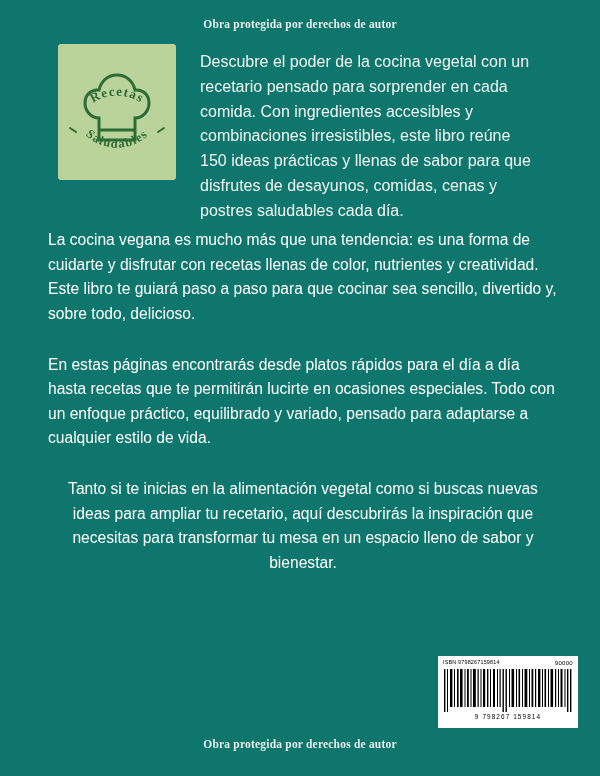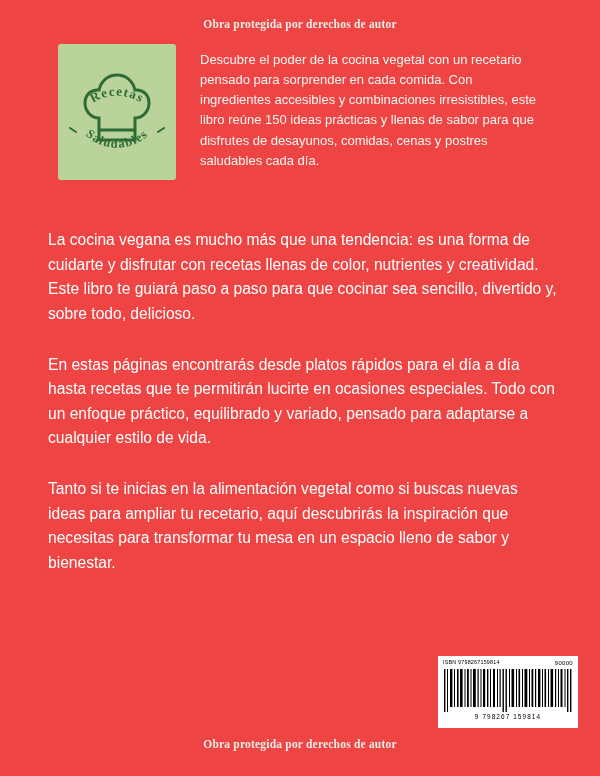--- a/index.html
+++ b/index.html
@@ -12,21 +12,21 @@
     background: #1e4d2b;
     font-family: "Liberation Sans", sans-serif;
     color: #ffffff;
     overflow: hidden;
     position: relative;
   }
   .page {
     position: relative;
     width: 600px;
     height: 776px;
-    background: #ef4444;
+    background: #0f766e;
     box-sizing: border-box;
   }
   .copyright-top {
     position: absolute;
     top: 18px;
     left: 0;
     width: 100%;
     text-align: center;
     font-family: "Liberation Serif", serif;
     font-weight: bold;
@@ -63,21 +63,21 @@
     border-radius: 3px;
     position: relative;
     flex: 0 0 auto;
     overflow: hidden;
   }
   .logo svg {
     display: block;
   }
   .intro {
     margin-left: 24px;
-    font-size: 13px;
+    font-size: 16px;
     line-height: 1.55;
     color: #f2f6f1;
     max-width: 340px;
     padding-top: 6px;
   }
 
   
   .body-copy {
     position: absolute;
     top: 212px;
@@ -85,20 +85,21 @@
     width: 510px;
   }
   .body-copy p {
     margin: 16px 0 26px 0;
     font-size: 15.6px;
     line-height: 1.58;
     color: #ffffff;
   }
   .body-copy p:last-child {
     margin-bottom: 0;
+    text-align: center;
   }
 
   
   .barcode-box {
     position: absolute;
     right: 22px;
     bottom: 48px;
     width: 140px;
     height: 72px;
     background: #ffffff;

